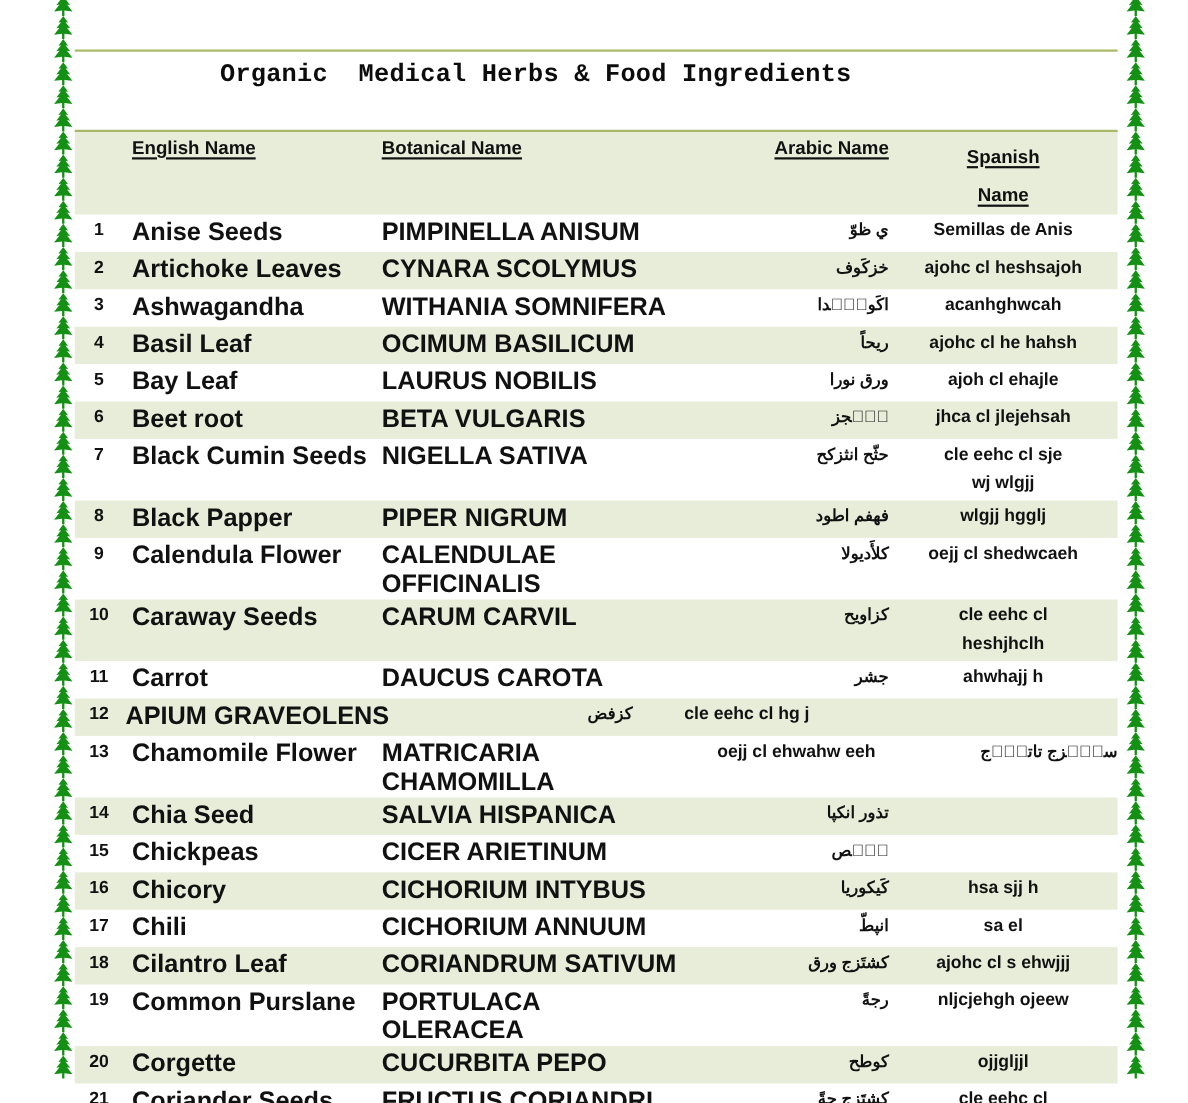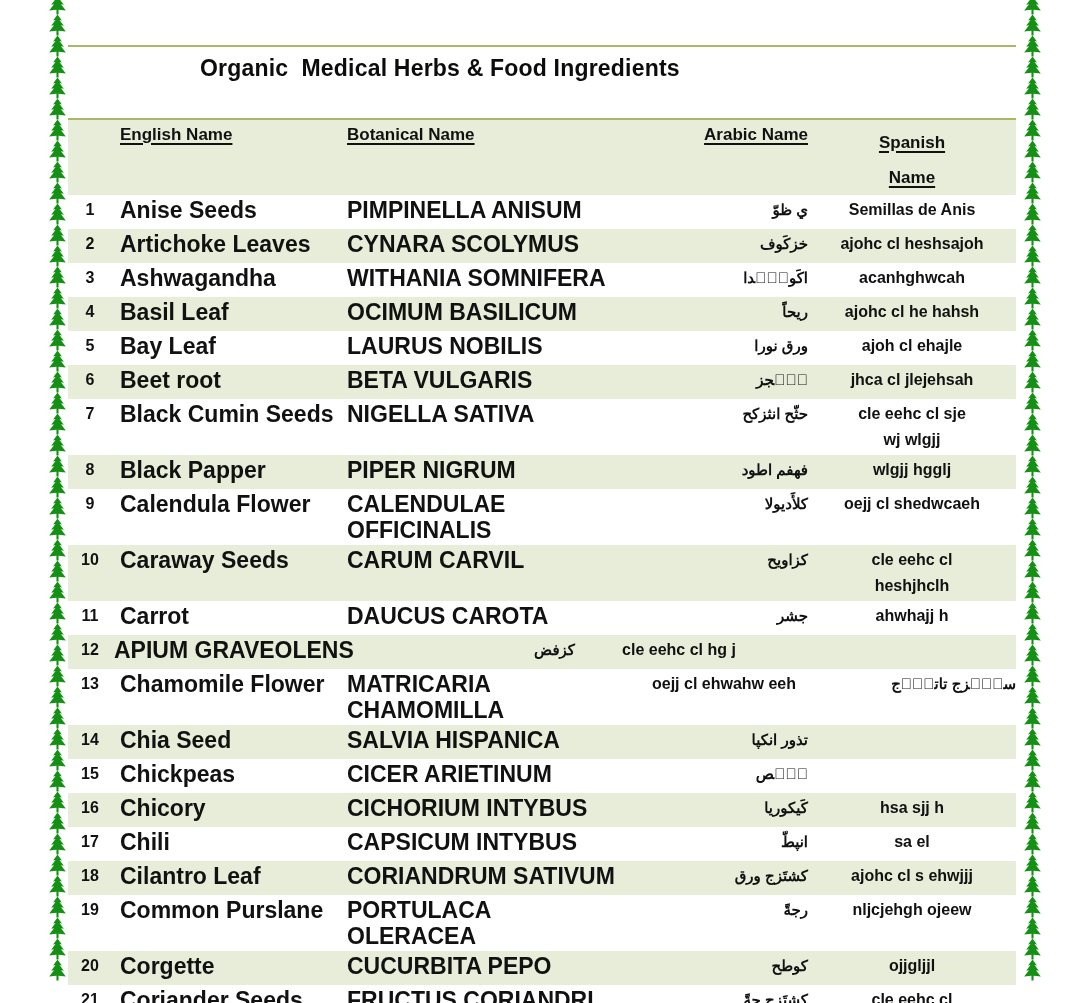--- a/index.html
+++ b/index.html
@@ -19,21 +19,21 @@
     display:flex;flex-direction:column;align-items:center;
   }
   .tree-border.left{left:44px}
   .tree-border.right{left:1019px}
   .tree{width:21px;height:22px;flex:0 0 auto;margin-top:-1px;fill:var(--tree)}
   
   .content{position:absolute;left:68px;top:0;width:948px}
   .top-rule{margin-top:45px;border-top:2px solid var(--rule);height:0}
   .title{
     padding:7px 0 0 132px;font-size:23px;line-height:28px;
-    white-space:pre;color:#0c0c0c;letter-spacing:.2px;
+    white-space:pre;color:#0c0c0c;letter-spacing:.2px;font-family:Liberation Mono, monospace;
   }
   .table{margin-top:36px}
   .thead{
     display:flex;align-items:flex-start;background:var(--stripe);
     border-top:2px solid var(--rule);min-height:52px;font-size:17px;
     padding-top:5px;box-sizing:border-box;
   }
   .hu{
     text-decoration:underline;text-decoration-thickness:2px;text-underline-offset:3px;
   }
@@ -469,21 +469,21 @@
         <div class="row stripe">
     <div class="cell c-num">16</div>
     <div class="cell c-eng">Chicory</div>
     <div class="cell c-bot">CICHORIUM INTYBUS</div>
     <div class="cell c-ara" dir="rtl">كَيكوريا</div>
     <div class="cell c-spa">hsa sjj h</div>
   </div>
         <div class="row">
     <div class="cell c-num">17</div>
     <div class="cell c-eng">Chili</div>
-    <div class="cell c-bot">CAPSICUM INTYBUS</div>
+    <div class="cell c-bot">CICHORIUM ANNUUM</div>
     <div class="cell c-ara" dir="rtl">انپطّ</div>
     <div class="cell c-spa">sa el</div>
   </div>
         <div class="row stripe">
     <div class="cell c-num">18</div>
     <div class="cell c-eng">Cilantro Leaf</div>
     <div class="cell c-bot">CORIANDRUM SATIVUM</div>
     <div class="cell c-ara" dir="rtl">كشتَزج ورق</div>
     <div class="cell c-spa">ajohc cl s ehwjjj</div>
   </div>

